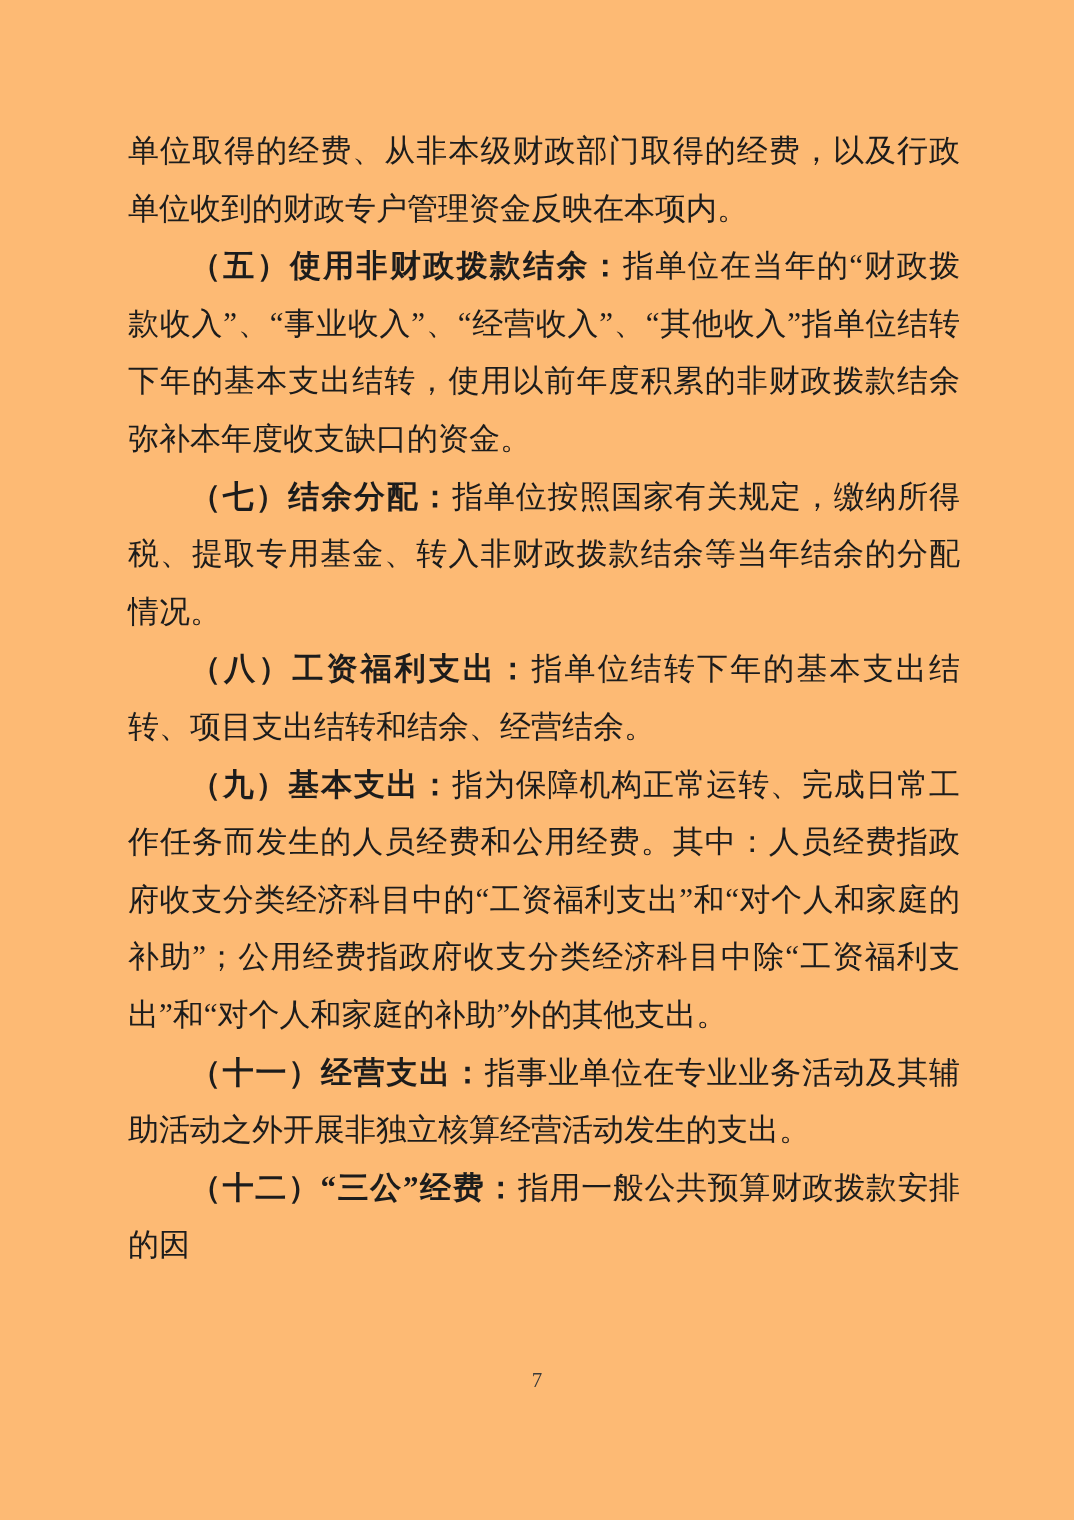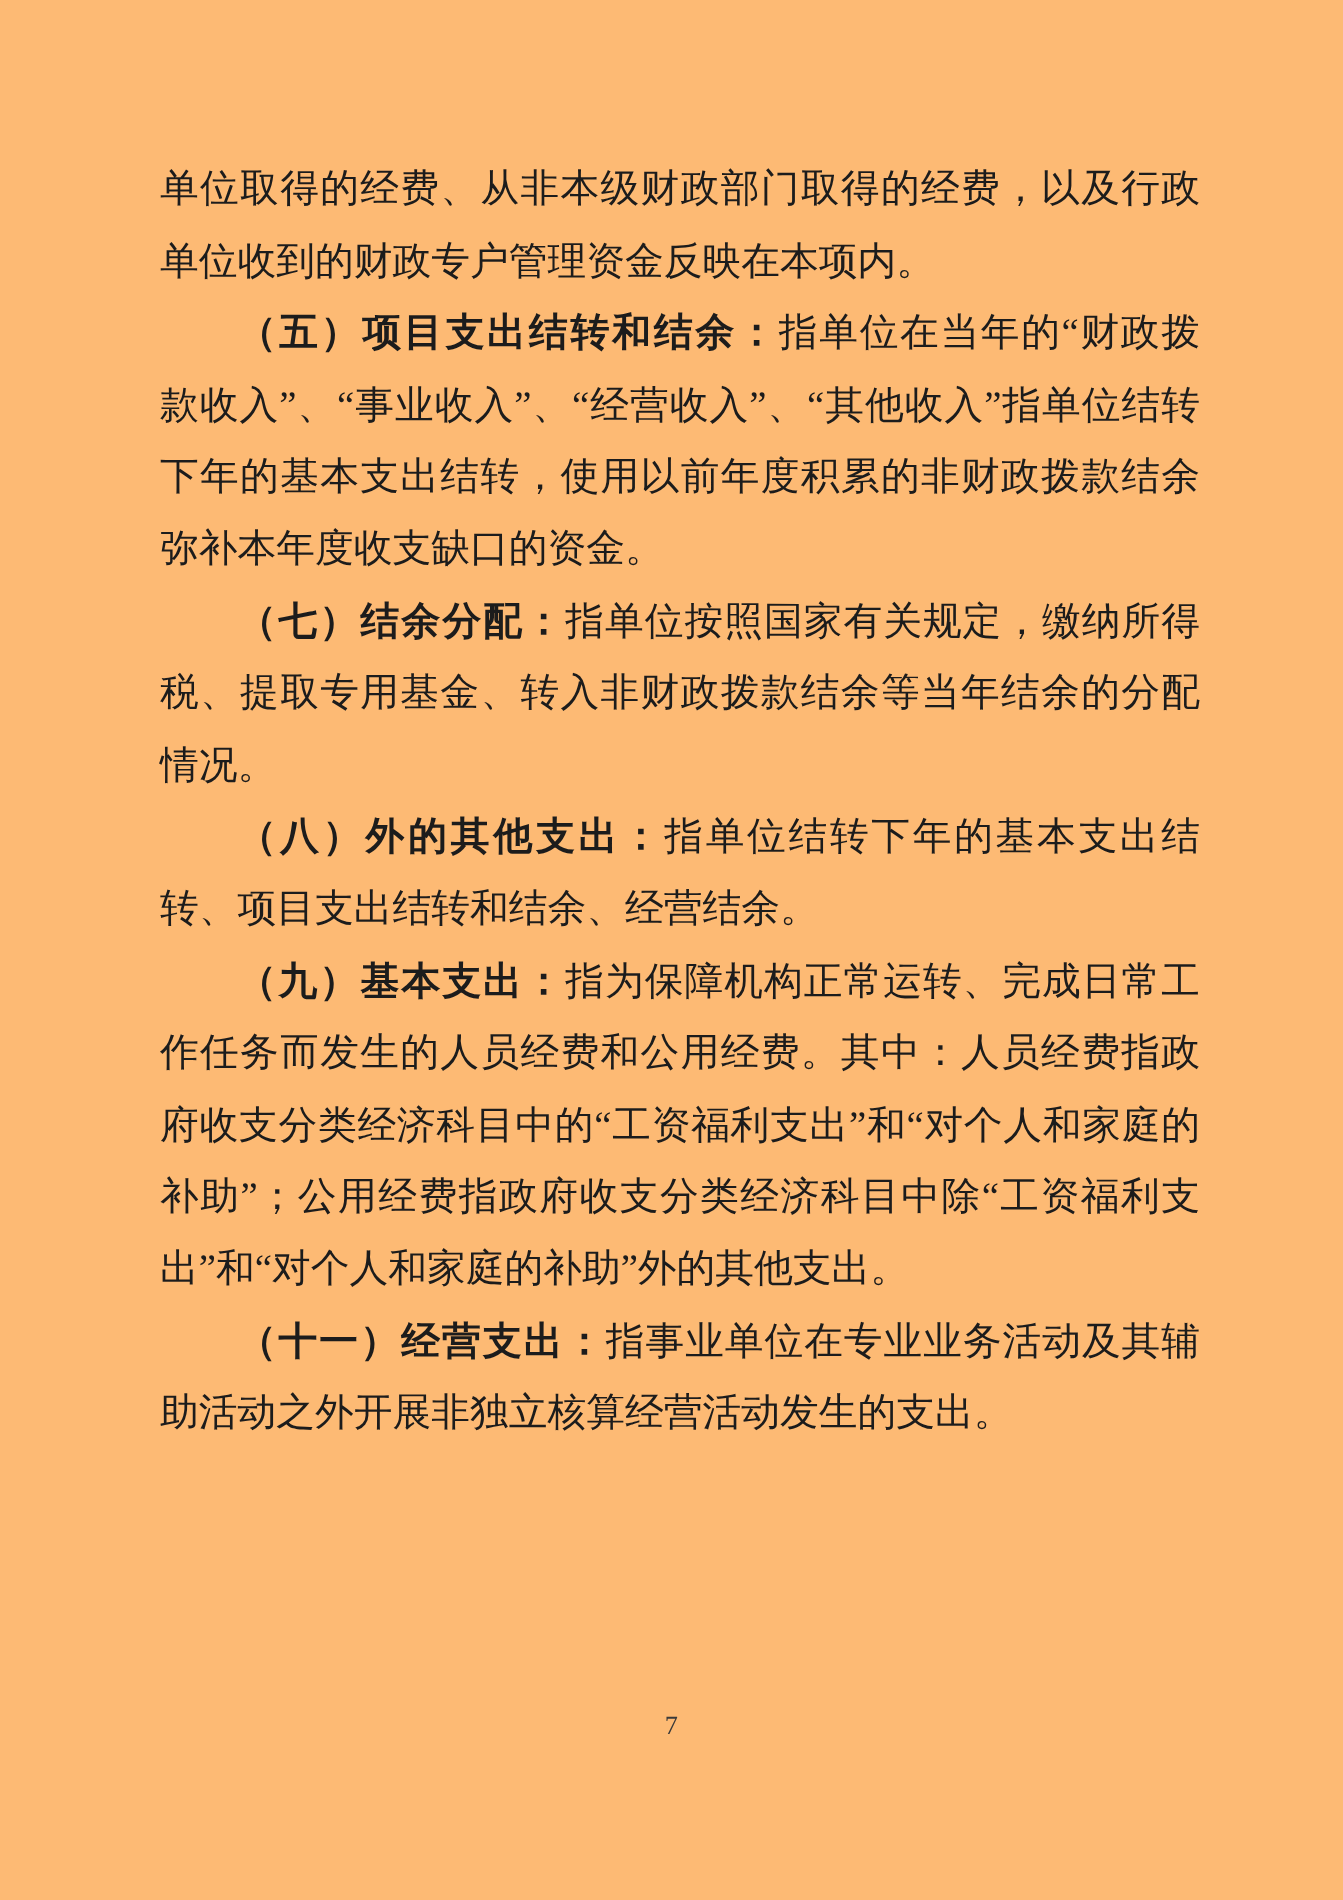--- a/index.html
+++ b/index.html
@@ -49,22 +49,23 @@
     font-size: 21px;
     color: #3a3a3a;
   }
 </style>
 </head>
 <body>
 
 <div class="page">
   <div class="content" id="paragraphs">
       <p class="para continuation"><span class="para-body">单位取得的经费、从非本级财政部门取得的经费，以及行政单位收到的财政专户管理资金反映在本项内。</span></p>
-      <p class="para"><span class="para-heading">（五）项目支出结转和结余：</span><span class="para-body">指单位在当年的“财政拨款收入”、“事业收入”、“经营收入”、“其他收入”指单位结转下年的基本支出结转，使用以前年度积累的非财政拨款结余弥补本年度收支缺口的资金。</span></p>
+      <p class="para"><span class="para-heading">（五）使用非财政拨款结余：</span><span class="para-body">指单位在当年的“财政拨款收入”、“事业收入”、“经营收入”、“其他收入”指单位结转下年的基本支出结转，使用以前年度积累的非财政拨款结余弥补本年度收支缺口的资金。</span></p>
       <p class="para"><span class="para-heading">（七）结余分配：</span><span class="para-body">指单位按照国家有关规定，缴纳所得税、提取专用基金、转入非财政拨款结余等当年结余的分配情况。</span></p>
-      <p class="para"><span class="para-heading">（八）外的其他支出：</span><span class="para-body">指单位结转下年的基本支出结转、项目支出结转和结余、经营结余。</span></p>
+      <p class="para"><span class="para-heading">（八）工资福利支出：</span><span class="para-body">指单位结转下年的基本支出结转、项目支出结转和结余、经营结余。</span></p>
       <p class="para"><span class="para-heading">（九）基本支出：</span><span class="para-body">指为保障机构正常运转、完成日常工作任务而发生的人员经费和公用经费。其中：人员经费指政府收支分类经济科目中的“工资福利支出”和“对个人和家庭的补助”；公用经费指政府收支分类经济科目中除“工资福利支出”和“对个人和家庭的补助”外的其他支出。</span></p>
       <p class="para"><span class="para-heading">（十一）经营支出：</span><span class="para-body">指事业单位在专业业务活动及其辅助活动之外开展非独立核算经营活动发生的支出。</span></p>
+      <p class="para"><span class="para-heading">（十二）“三公”经费：</span><span class="para-body">指用一般公共预算财政拨款安排的因</span></p>
     </div>
   <div class="footer">
     <span class="pagenum">7</span>
   </div>
 </div>
 
 </body></html>

